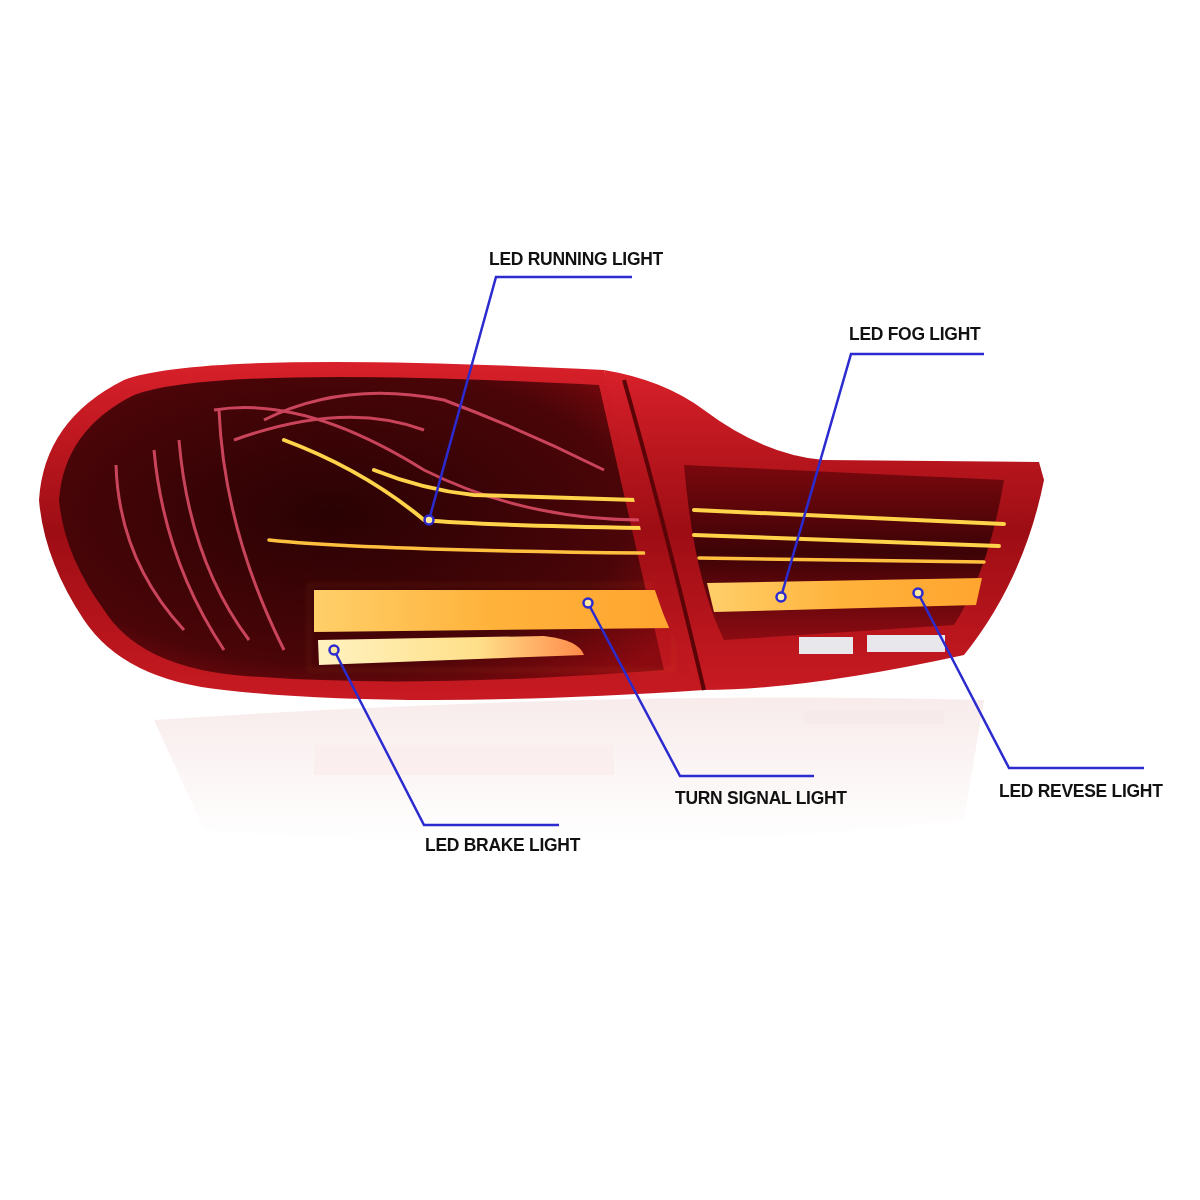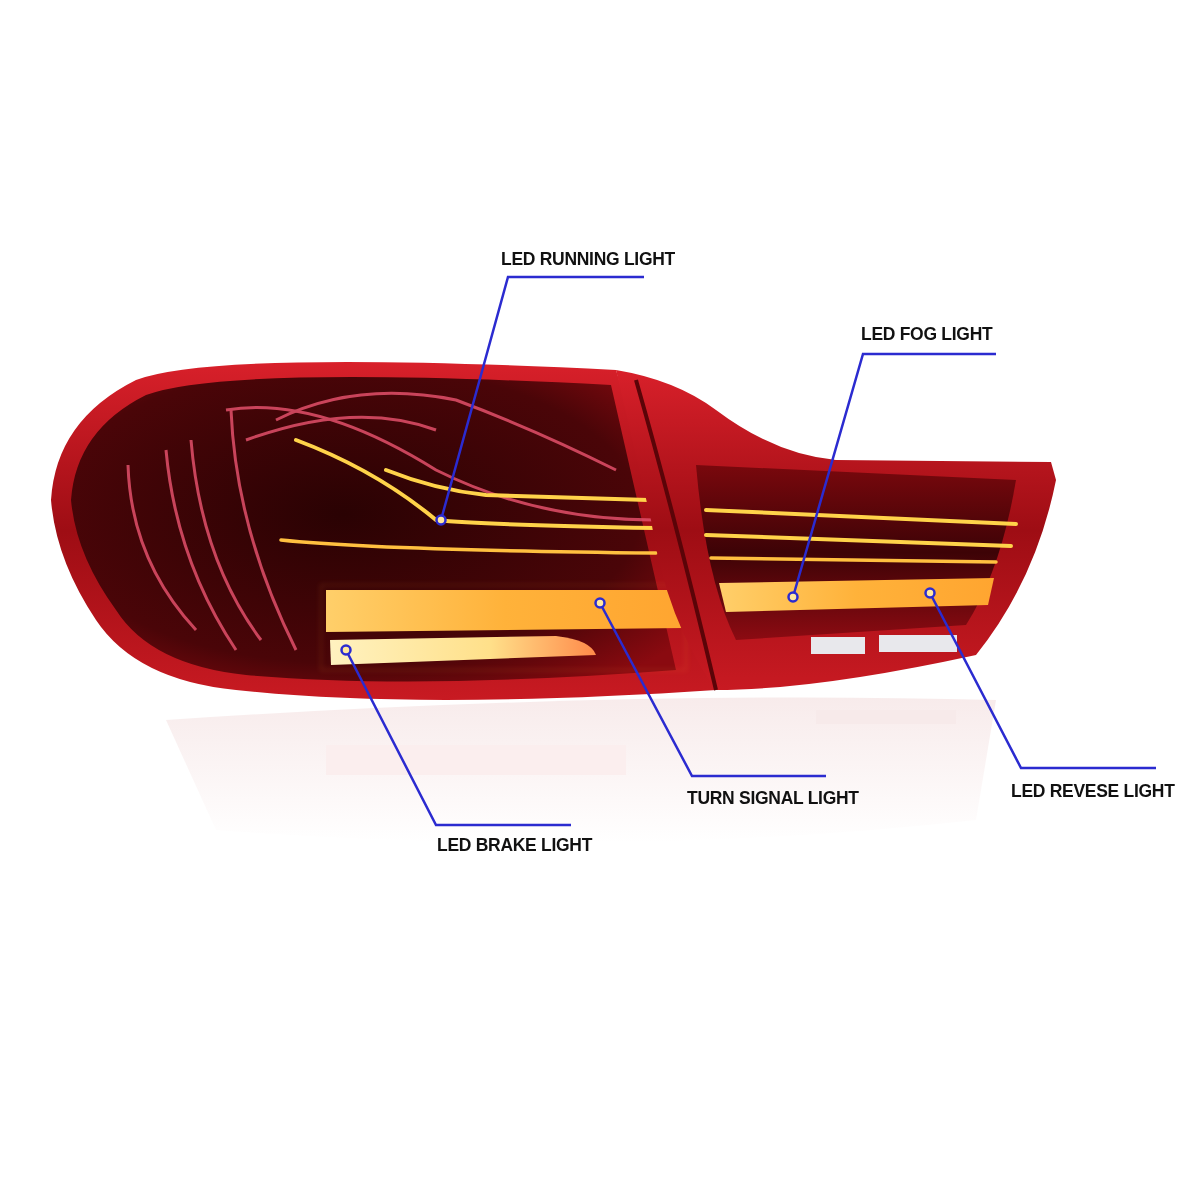--- a/index.html
+++ b/index.html
@@ -1,17 +1,17 @@
 <!DOCTYPE html>
 <html><head>
 <meta charset="utf-8">
 <style>
   html,body{margin:0;padding:0;background:#ffffff;}
   body{width:1200px;height:1200px;position:relative;overflow:hidden;font-family:"Liberation Sans",sans-serif;}
-  #stage{position:absolute;left:16px;top:0;width:1036px;height:1200px;}
+  #stage{position:absolute;left:4px;top:0;width:1036px;height:1200px;}
   .label{position:absolute;font-family:"Liberation Sans",sans-serif;font-weight:700;font-size:19px;color:#111111;letter-spacing:-0.3px;white-space:nowrap;transform:scaleX(0.92);transform-origin:left center;}
   svg{position:absolute;left:0;top:0;}
 </style>
 </head>
 <body>
 
 <div id="stage">
 
   <svg width="1200" height="1200" viewBox="0 0 1200 1200">
     <defs>

